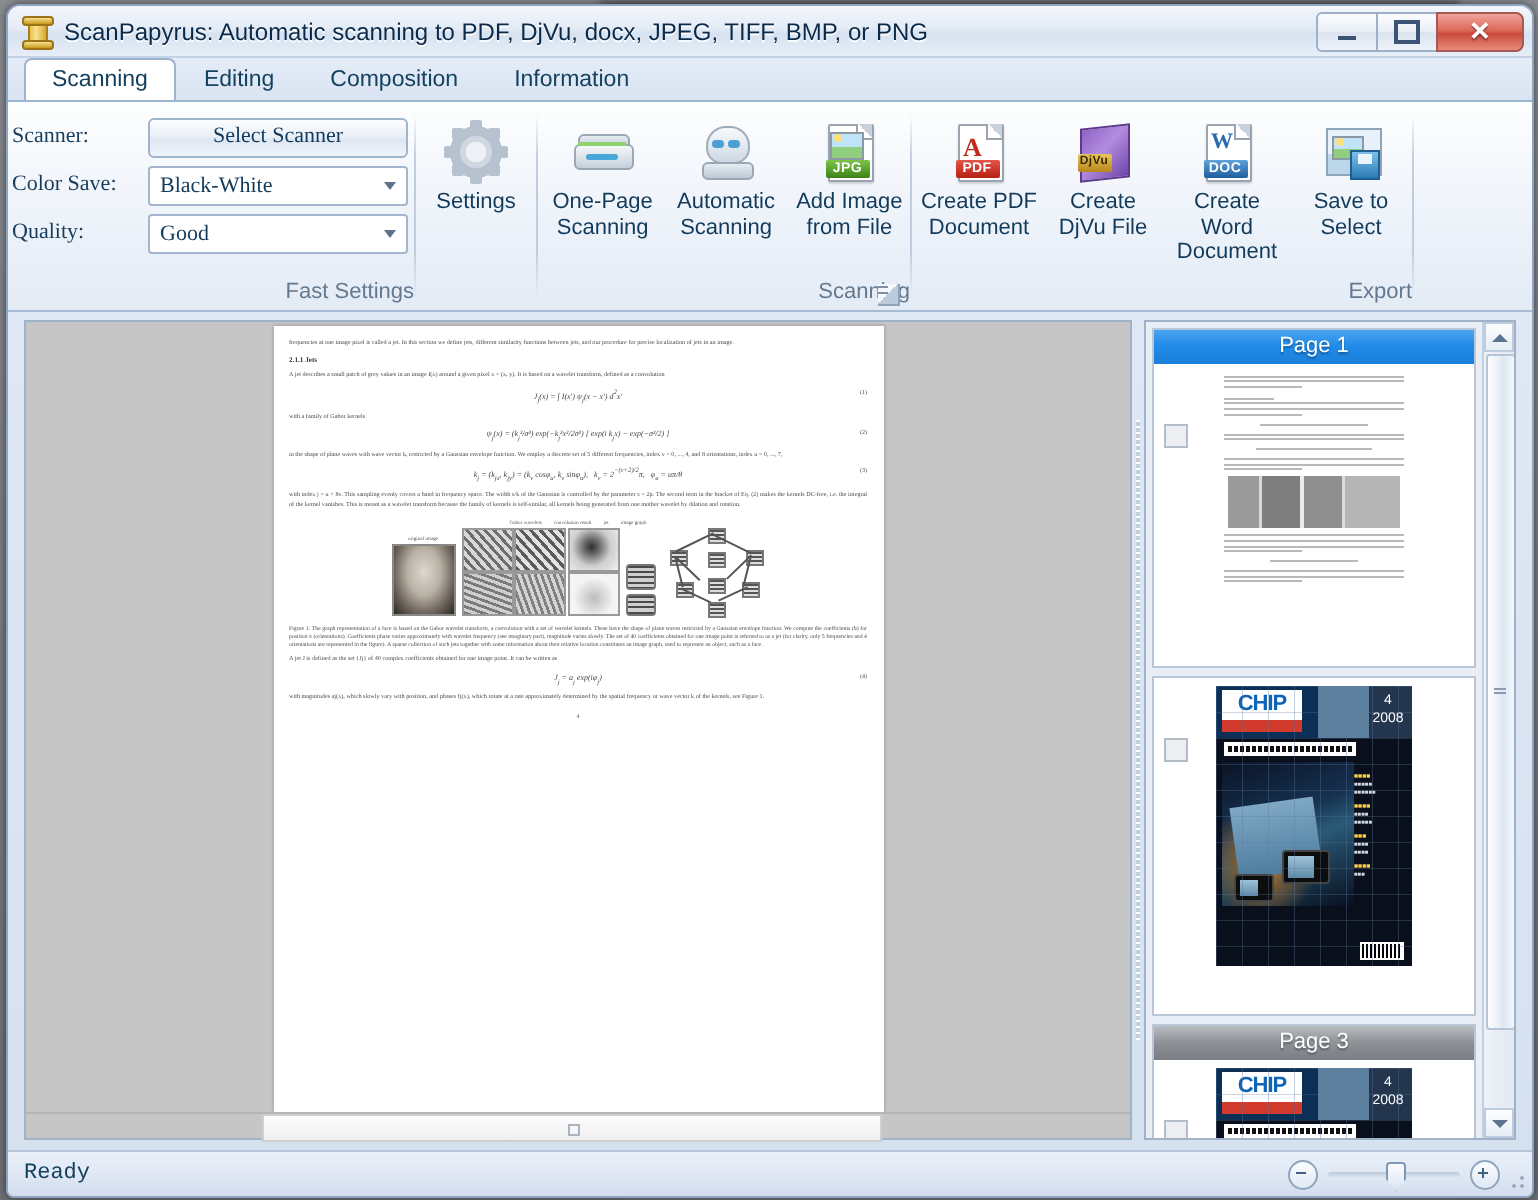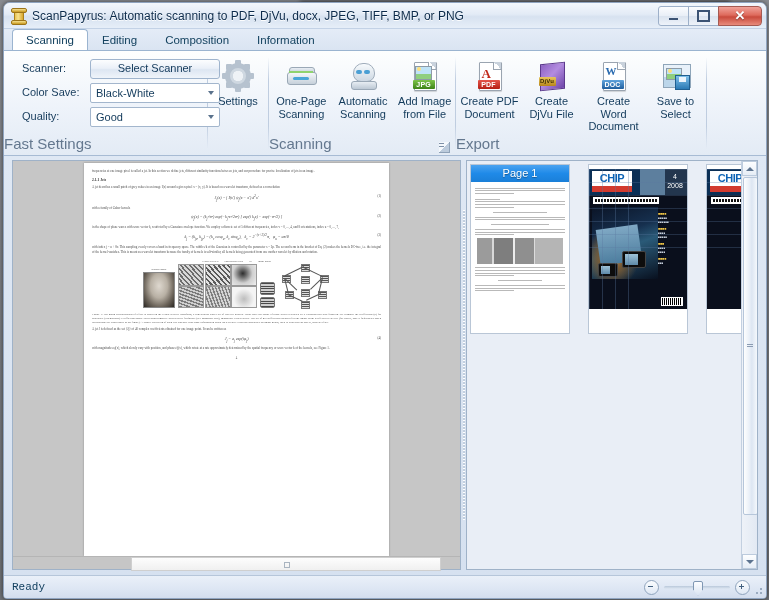--- a/index.html
+++ b/index.html
@@ -95,29 +95,29 @@
   }
   
   #ribbon{
     height:104px;background:linear-gradient(180deg,#fdfefe 0%,#eef3fa 55%,#e3ebf5 100%);
     border-top:1px solid #9bb4d0;border-bottom:1px solid #a7bbd4;
     display:flex;position:relative;z-index:1;
   }
   .rgroup{position:relative;display:flex;flex-direction:column;height:100%;}
   .rgroup-content{flex:1 1 auto;display:flex;align-items:flex-start;padding-top:6px;}
   .rgroup-label{
-    text-align:left;font-size:15px;color:#64788f;
+    text-align:right;font-size:11px;color:#64788f;
     padding-bottom:3px;position:relative;
   }
   .rsep{width:1px;background:linear-gradient(180deg,rgba(160,180,205,0) 0%,#bfcde0 25%,#bfcde0 75%,rgba(160,180,205,0) 100%);margin:6px 0;}
   
   #group-fast{width:203px;}
   #fast-grid{
     display:grid;grid-template-columns:66px 130px;
-    row-gap:4px;column-gap:2px;padding-left:18px;padding-top:2px;width:100%;
+    row-gap:4px;column-gap:2px;padding-left:2px;padding-top:2px;width:100%;font-family:Liberation Serif, serif;
   }
   .fs-label{font-size:11px;color:#173c5c;line-height:18px;}
   .fs-btn{
     height:18px;border:1px solid #9fb4cd;border-radius:3px;
     background:linear-gradient(180deg,#fcfdfe 0%,#eaf0f8 46%,#dde6f2 54%,#eff4fa 100%);
     font-size:11px;color:#12395a;cursor:pointer;text-align:center;line-height:16px;
   }
   .fs-combo{
     height:18px;border:1px solid #a3b6cd;background:#fff;border-radius:2px;
     font-size:11px;color:#123a5b;display:flex;align-items:center;
@@ -309,21 +309,21 @@
     background:repeating-linear-gradient(180deg,#ffffff 0 1px, #c2cfdf 1px 3px);
   }
   
   #thumbs-panel{
     flex:1 1 auto;margin:6px 8px 6px 0;
     border:1px solid #9fb2c8;background:#e9eef6;
     display:flex;overflow:hidden;position:relative;
   }
   #thumbs-list{
     flex:1 1 auto;overflow:hidden;padding:3px 3px 0 3px;
-    display:flex;flex-direction:row;gap:18px;
+    display:flex;flex-direction:column;gap:4px;
   }
   .thumb-item{
     border:1px solid #b9c6d6;background:#fff;cursor:pointer;
     display:flex;flex-direction:column;flex:0 0 auto;
   }
   .thumb-head{
     height:17px;line-height:17px;text-align:center;font-size:11px;color:#fff;
     text-shadow:0 1px 1px rgba(0,0,0,.35);flex:0 0 auto;
   }
   .thumb-head.sel{background:linear-gradient(180deg,#4ba3f0 0%, #1f8ae8 50%, #1a7fd8 100%);}
@@ -792,20 +792,21 @@
                 <b>■■■</b>■■■■<br>■■■■
                 <b>■■■■</b>■■■
               </div>
               <div class="chip-barcode"></div>
               <div class="chip-grid"></div>
             </div>
           </div>
         </div>
 
         <div class="thumb-item" style="height:168px;">
+          <div class="thumb-head unsel">Page 3</div>
           <div class="thumb-body">
             <div class="thumb-check"></div>
             <div class="chip-cover" style="height:140px;">
               <div class="chip-top"></div>
               <div class="chip-logo">CHIP</div>
               <div class="chip-sub"></div>
               <div class="chip-issue">
                 <span>4</span><br>
                 <span>2008</span>
               </div>

